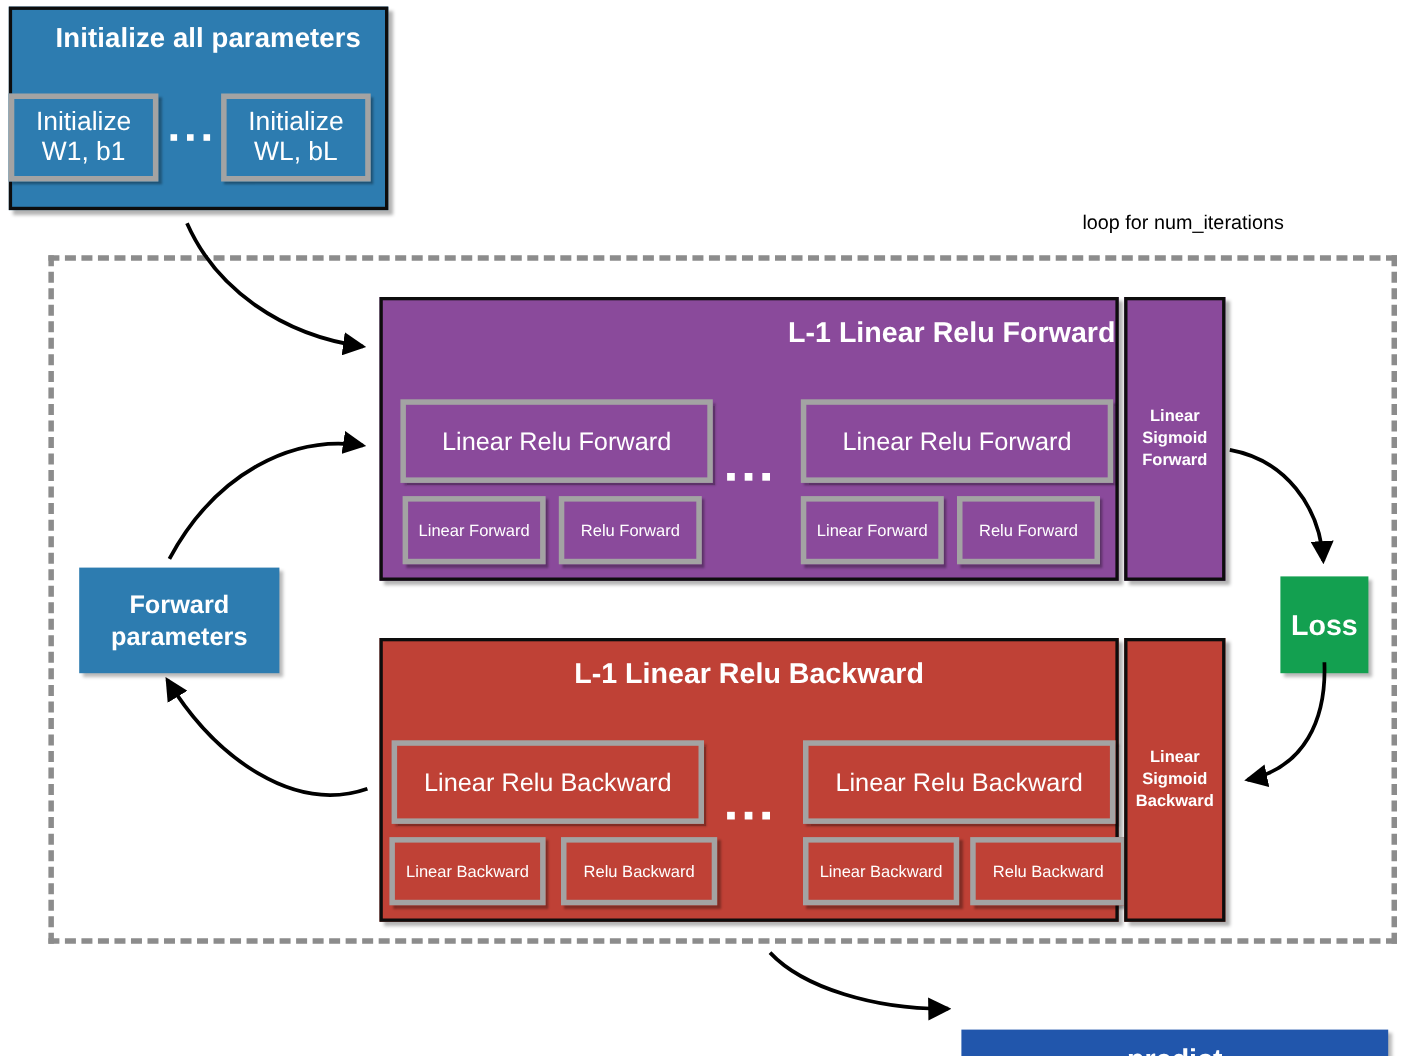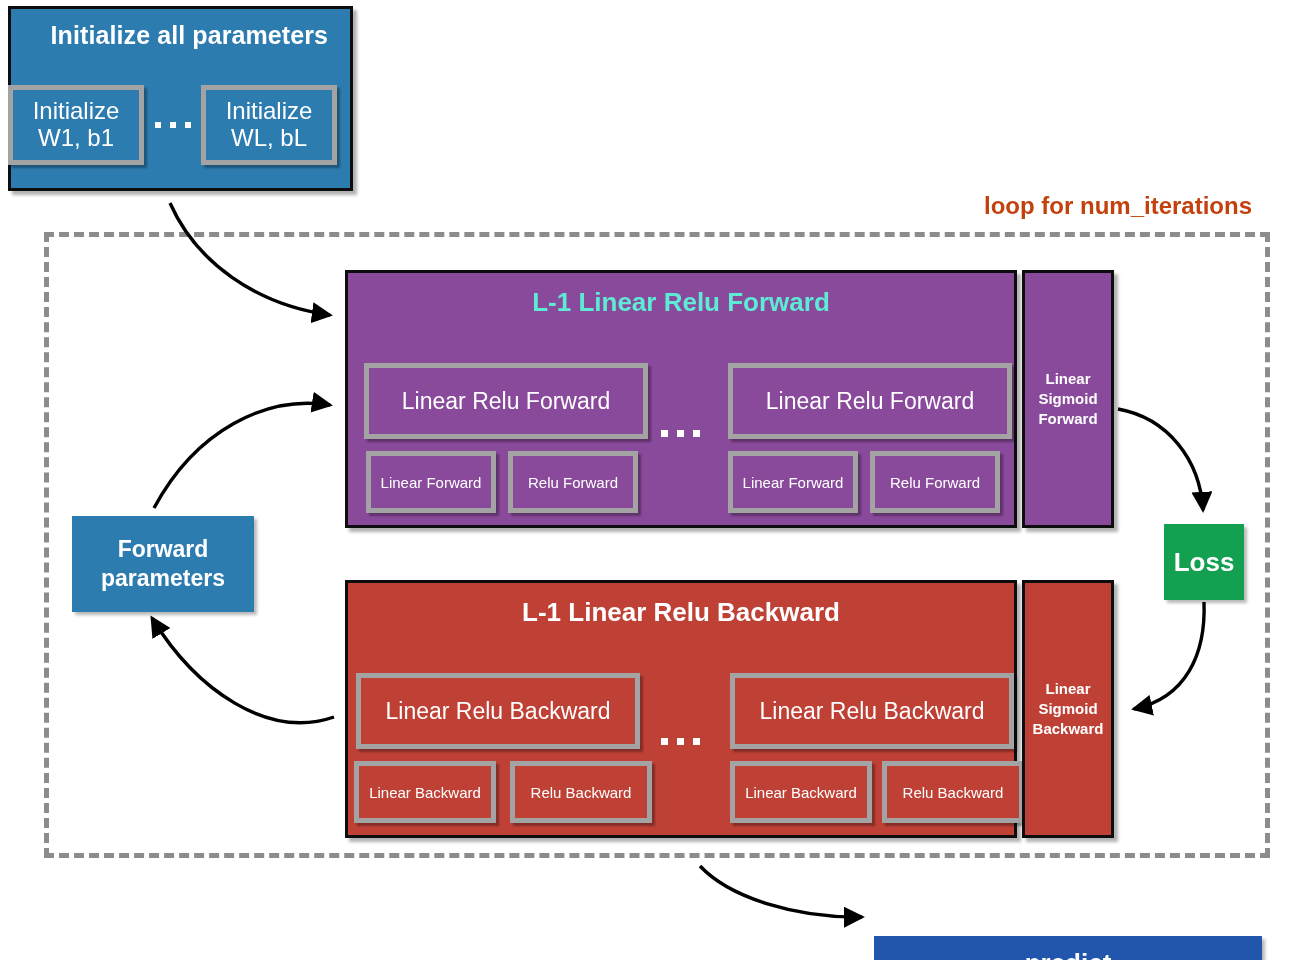--- a/index.html
+++ b/index.html
@@ -87,32 +87,32 @@
   #loop-box .edge.h {
     left: 0; width: 100%; height: 0;
     border-top: 5px dashed #8c8c8c;
   }
   #loop-box .edge.v {
     top: 0; height: 100%; width: 0;
     border-left: 5px dashed #8c8c8c;
   }
   #loop-label {
     left: 984px; top: 192px;
-    font-size: 24px; font-weight: bold; color: #c2410c;
+    font-size: 18px; font-weight: normal; color: #000000;
     white-space: nowrap;
   }
 
   
   #fwd-block {
     left: 345px; top: 270px; width: 672px; height: 258px;
     display: block;
   }
   #fwd-title {
     position: absolute; left: 0; top: 14px; width: 100%;
-    text-align: center; font-size: 26px; font-weight: bold; color: #5eead4;
+    text-align: right; font-size: 26px; font-weight: bold; color: #ffffff;
   }
   #fwd-lr-left  { position: absolute; left: 16px;  top: 90px; width: 284px; height: 76px; font-size: 23px; }
   #fwd-lr-right { position: absolute; left: 380px; top: 90px; width: 284px; height: 76px; font-size: 23px; }
   #fwd-dots { position: absolute; left: 661px; top: 430px; }
   #fwd-lin-1  { position: absolute; left: 18px;  top: 178px; width: 130px; height: 62px; font-size: 15px; }
   #fwd-relu-1 { position: absolute; left: 160px; top: 178px; width: 130px; height: 62px; font-size: 15px; }
   #fwd-lin-2  { position: absolute; left: 380px; top: 178px; width: 130px; height: 62px; font-size: 15px; }
   #fwd-relu-2 { position: absolute; left: 522px; top: 178px; width: 130px; height: 62px; font-size: 15px; }
 
   #fwd-sigmoid {
@@ -142,21 +142,21 @@
     font-size: 15px; font-weight: bold; line-height: 1.35;
   }
 
   
   #update-box {
     left: 72px; top: 516px; width: 182px; height: 96px;
     font-size: 23px; font-weight: bold; line-height: 1.25;
     border: 0; box-shadow: 3px 3px 3px rgba(0,0,0,0.28);
   }
   #loss-box {
-    left: 1164px; top: 524px; width: 80px; height: 76px;
+    left: 1164px; top: 524px; width: 80px; height: 88px;
     font-size: 26px; font-weight: bold;
     border: 0; box-shadow: 3px 3px 3px rgba(0,0,0,0.28);
   }
   #predict-box {
     left: 874px; top: 894px; width: 388px; height: 54px;
     font-size: 26px; font-weight: bold;
     border: 0; box-shadow: 3px 3px 3px rgba(0,0,0,0.28); margin-top: 42px;
   }
 
   #arrows { position: absolute; left: 0; top: 0; width: 1296px; height: 960px; pointer-events: none; }

